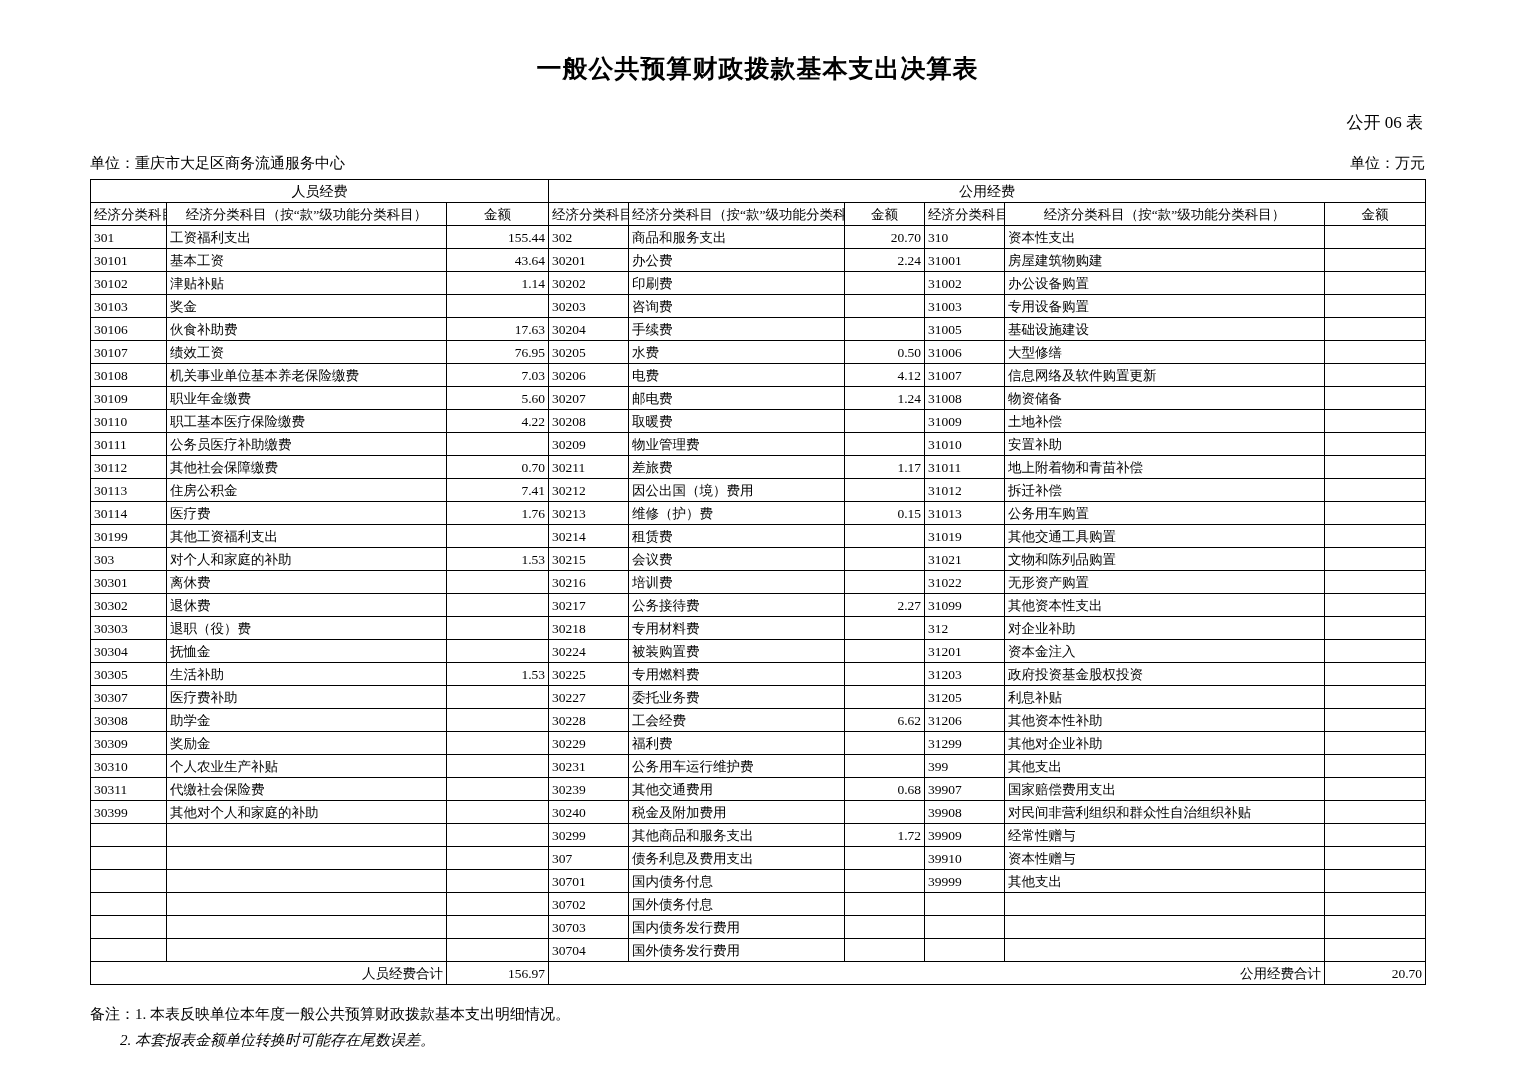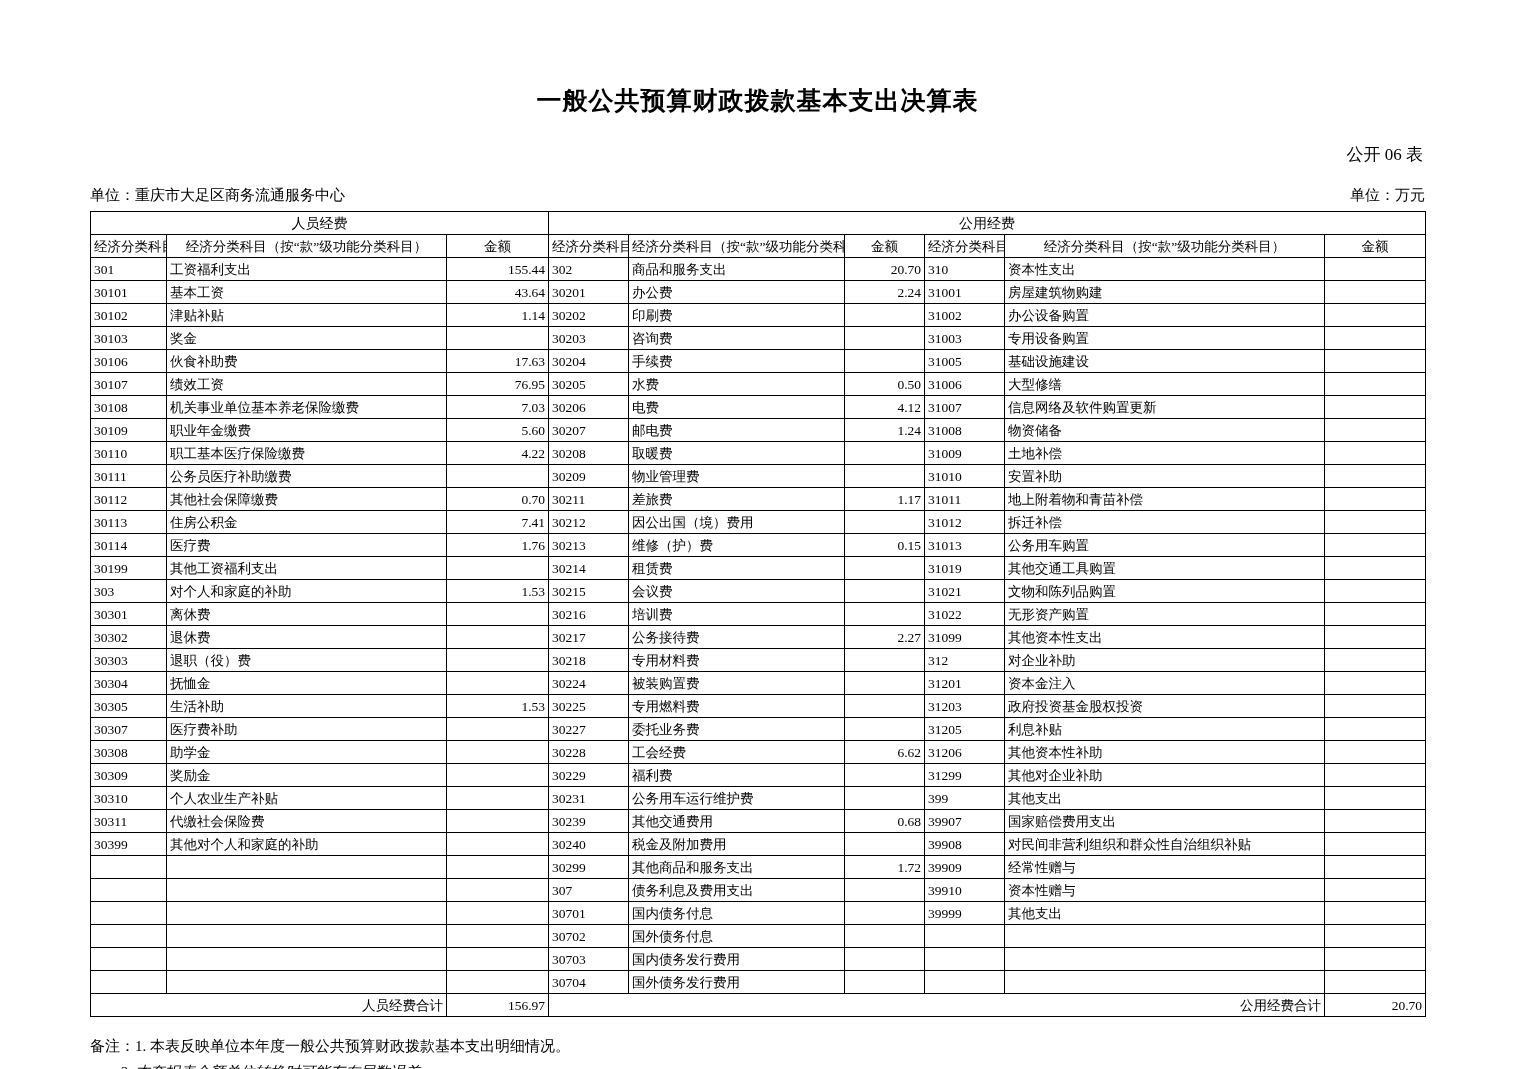--- a/index.html
+++ b/index.html
@@ -20,21 +20,21 @@
     height: 1069px;
     position: relative;
     box-sizing: border-box;
     padding: 0 90px;
   }
   .doc-title {
     text-align: center;
     font-size: 25px;
     font-weight: bold;
     letter-spacing: 1px;
-    margin-top: 84px;
+    margin-top: 52px;
     font-family: "Liberation Sans", sans-serif;
   }
   .form-code {
     text-align: right;
     font-size: 17px;
     margin-top: 26px;
     padding-right: 2px;
   }
   .meta-row {
     display: flex;

